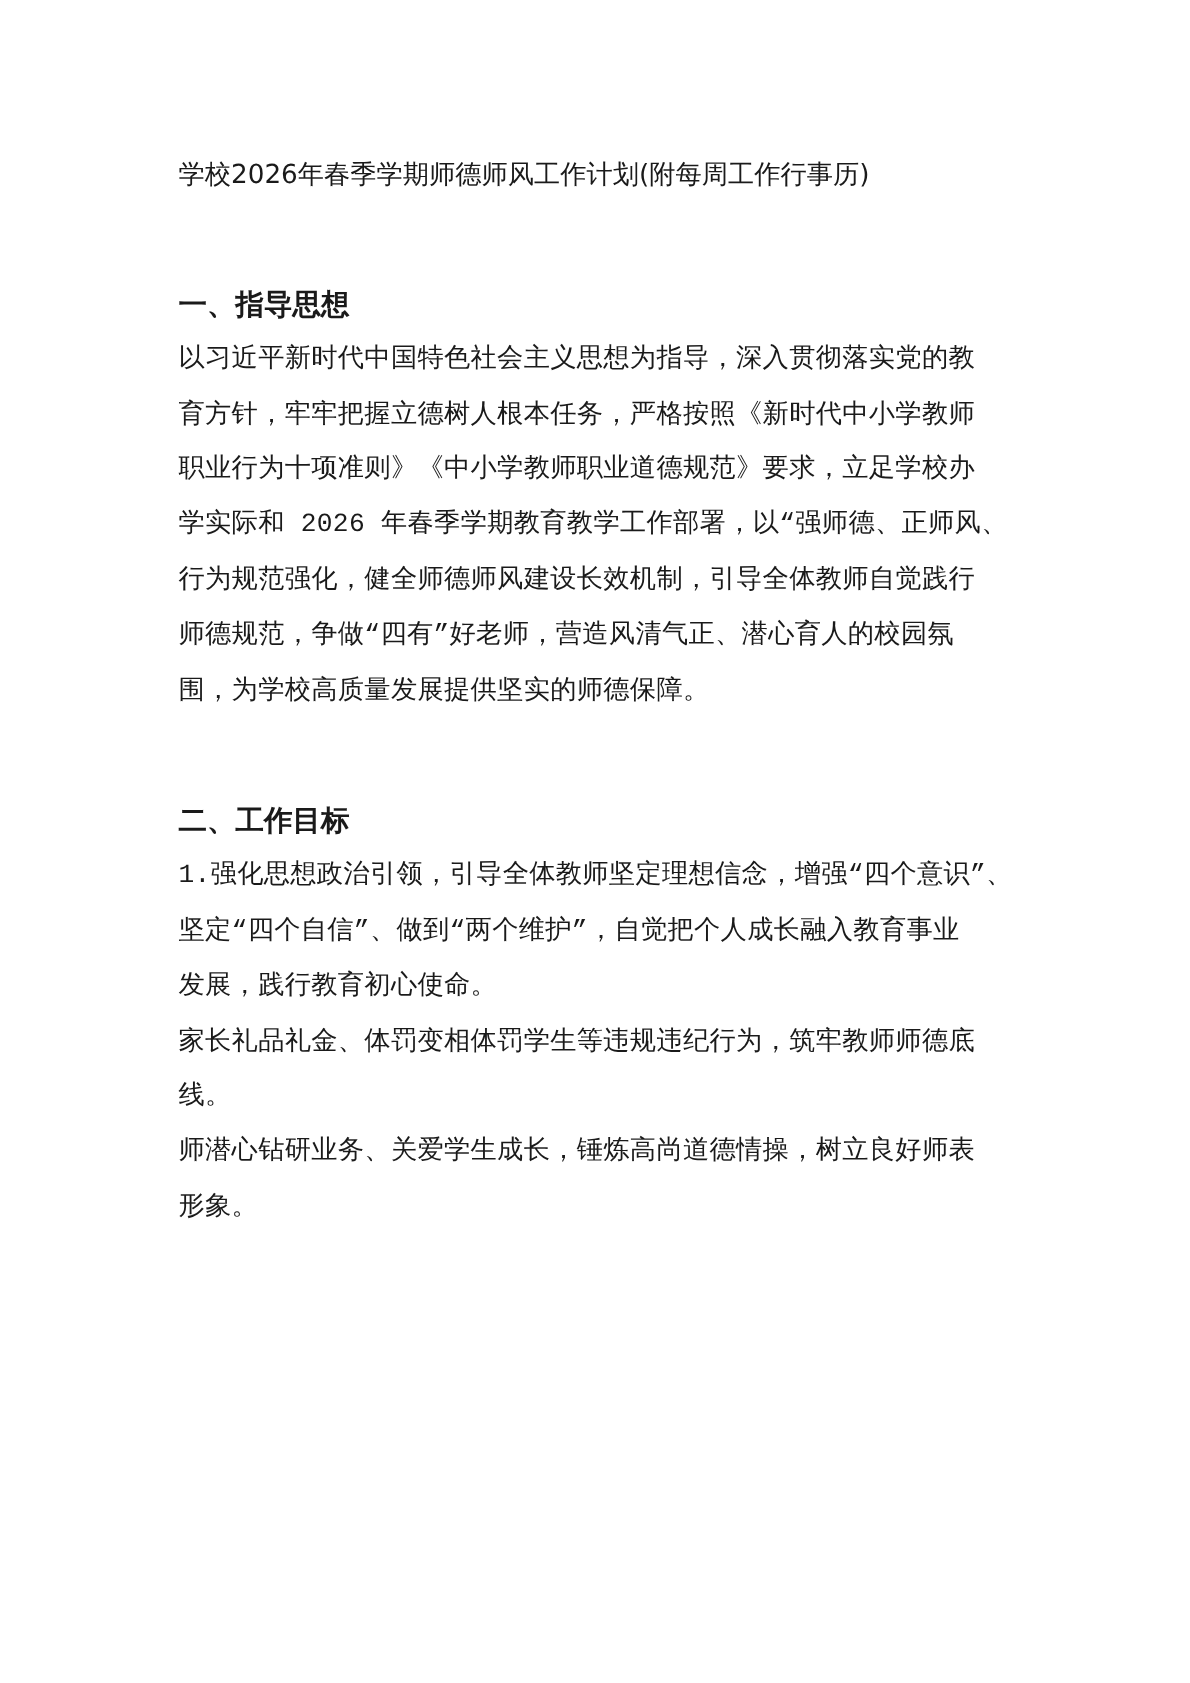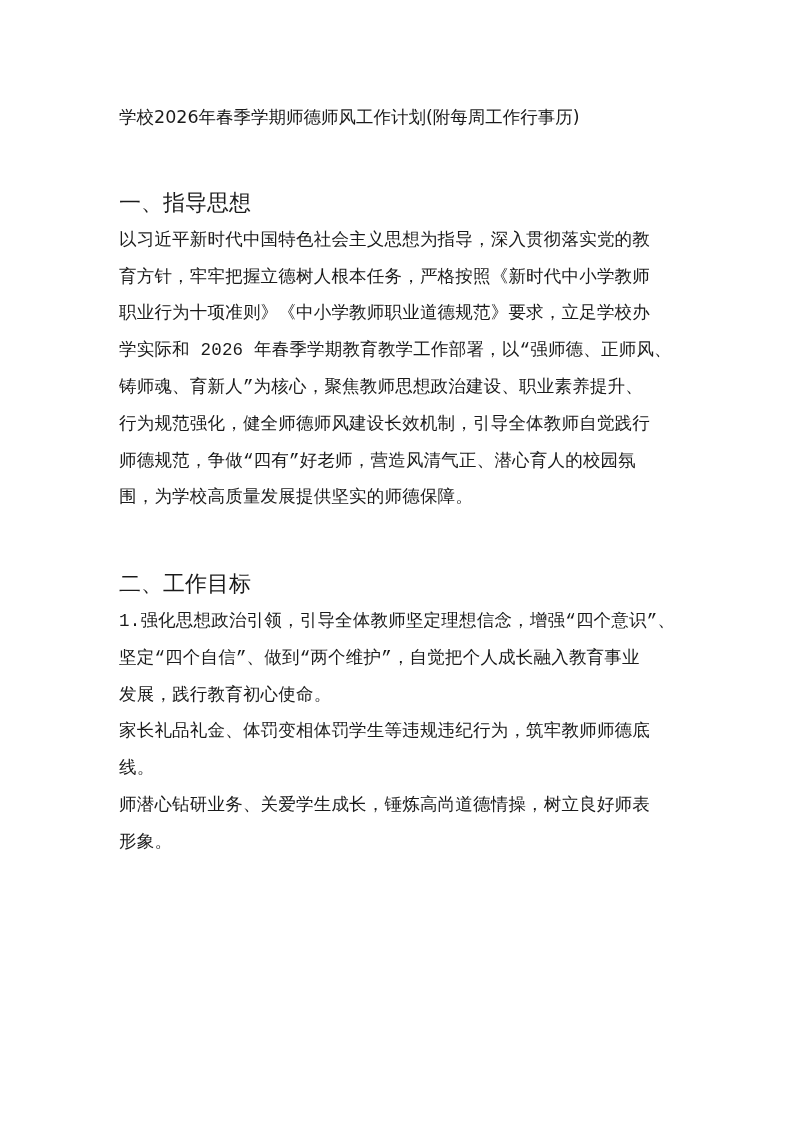--- a/index.html
+++ b/index.html
@@ -3,38 +3,37 @@
   <meta charset="utf-8">
   <style>
     html, body { margin: 0; padding: 0; background: #ffffff; }
     body { width: 793px; height: 1122px; position: relative; overflow: hidden;
       font-family: "DejaVu Sans", "Liberation Sans", sans-serif; color: #1a1a1a; }
     .page { position: absolute; left: 0; top: 0; width: 793px; height: 1122px; background: #fff; }
     .content { position: absolute; left: 119px; top: 103px; width: 556px; }
     .line { font-size: 17.5px; line-height: 36.8px; height: 36.8px; white-space: nowrap; letter-spacing: 0.2px; font-family: Liberation Mono, monospace; }
     .title { font-size: 17.5px; line-height: 28px; height: 28px; white-space: nowrap; margin-bottom: 0; }
     .gap-after-title { height: 54px; }
-    .heading { font-size: 22px; line-height: 36.8px; height: 36.8px; white-space: nowrap; }
+    .heading { font-size: 19px; line-height: 36.8px; height: 36.8px; white-space: nowrap; font-weight: bold; }
     .gap-section { height: 50px; }
   </style>
 </head>
 <body>
 
 <div class="page">
   <div class="content">
     <div class="title">学校2026年春季学期师德师风工作计划(附每周工作行事历)</div>
     <div class="gap-after-title"></div>
 
     <div>
       <div class="heading">一、指导思想</div>
       <div class="line">以习近平新时代中国特色社会主义思想为指导，深入贯彻落实党的教</div>
       <div class="line">育方针，牢牢把握立德树人根本任务，严格按照《新时代中小学教师</div>
       <div class="line">职业行为十项准则》《中小学教师职业道德规范》要求，立足学校办</div>
       <div class="line">学实际和 2026 年春季学期教育教学工作部署，以“强师德、正师风、</div>
-      <div class="line">铸师魂、育新人”为核心，聚焦教师思想政治建设、职业素养提升、</div>
       <div class="line">行为规范强化，健全师德师风建设长效机制，引导全体教师自觉践行</div>
       <div class="line">师德规范，争做“四有”好老师，营造风清气正、潜心育人的校园氛</div>
       <div class="line">围，为学校高质量发展提供坚实的师德保障。</div>
     </div>
 
     <div class="gap-section"></div>
 
     <div>
       <div class="heading">二、工作目标</div>
 

